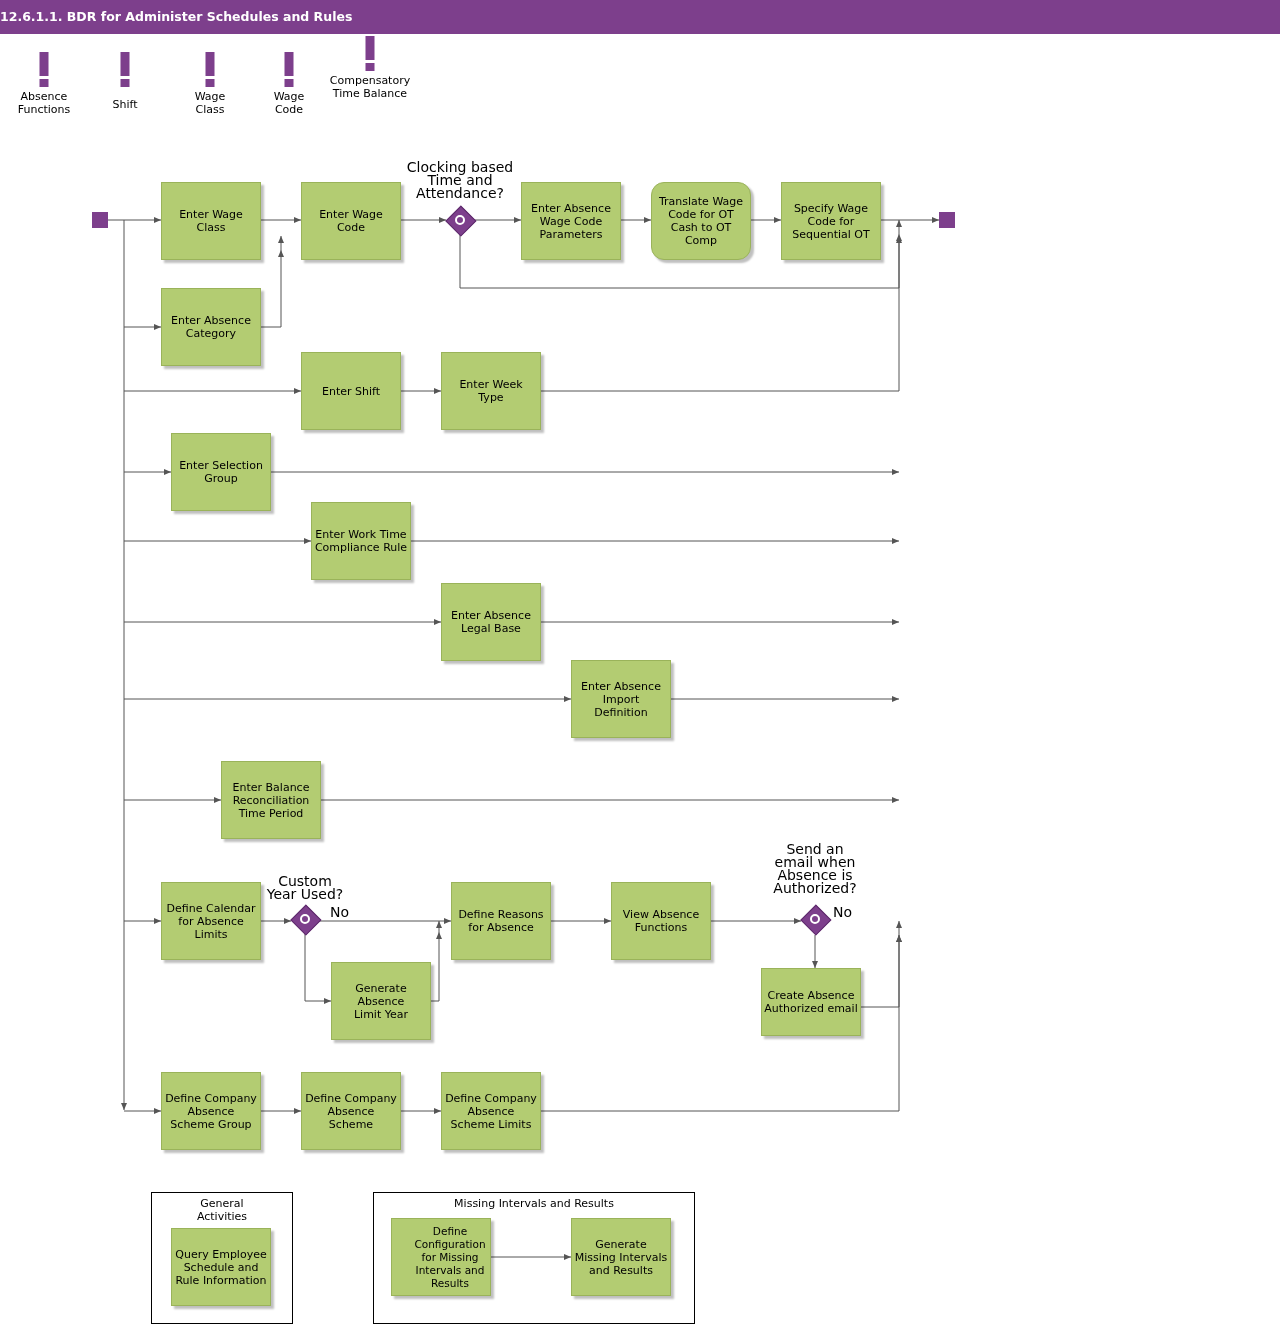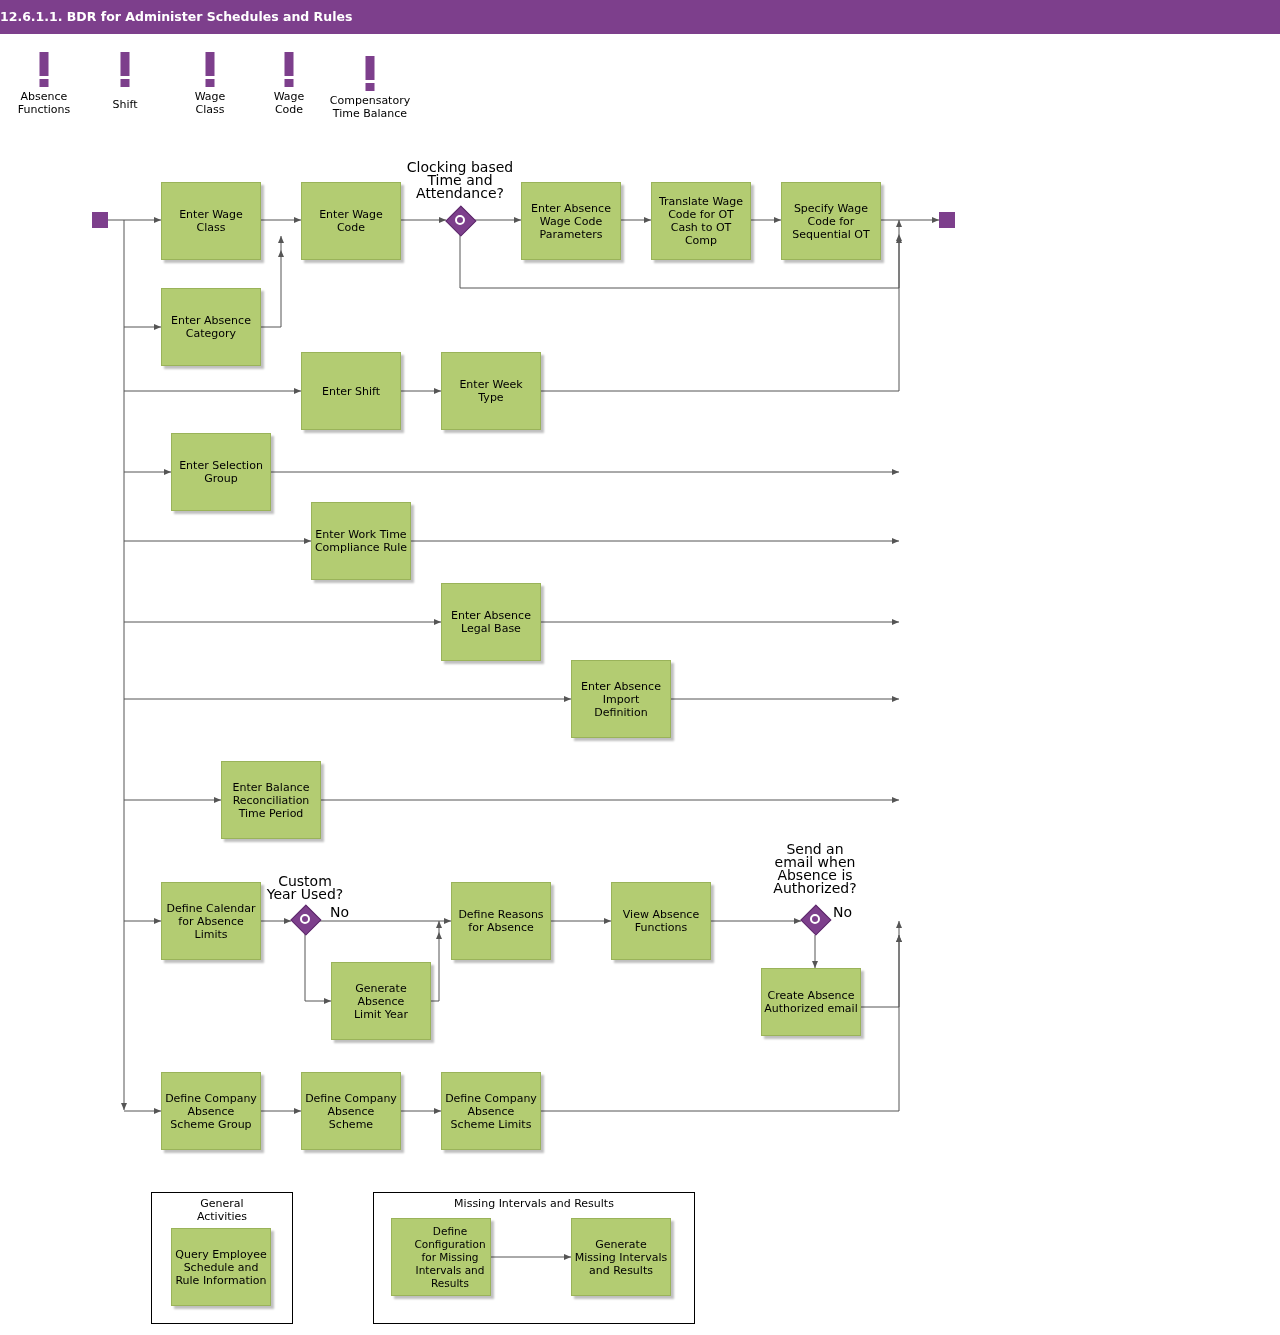--- a/index.html
+++ b/index.html
@@ -122,21 +122,21 @@
 <div class="store" style="left:170px;top:52px;width:80px;height:70px;">
   <div class="bar"></div>
   <div class="dot"></div>
   <div class="lbl" style="white-space:pre-line;">Wage Class</div>
 </div>
 <div class="store" style="left:249px;top:52px;width:80px;height:70px;">
   <div class="bar"></div>
   <div class="dot"></div>
   <div class="lbl" style="white-space:pre-line;">Wage Code</div>
 </div>
-<div class="store" style="left:325px;top:56px;width:90px;height:70px;">
+<div class="store" style="left:325px;top:36px;width:90px;height:70px;">
   <div class="bar"></div>
   <div class="dot"></div>
   <div class="lbl" style="white-space:pre-line;">Compensatory
 Time Balance</div>
 </div>
 
 <div class="evt" style="left:92px;top:212px;"></div>
 <div class="evt" style="left:939px;top:212px;"></div>
 
 <div class="gw" style="left:446px;top:206px;">
@@ -171,21 +171,21 @@
   </div>
 <div class="task" style="left:301px;top:182px;width:100px;height:78px;">
     <span style="white-space:pre-line;">Enter Wage
 Code</span>
   </div>
 <div class="task" style="left:521px;top:182px;width:100px;height:78px;">
     <span style="white-space:pre-line;">Enter Absence
 Wage Code
 Parameters</span>
   </div>
-<div class="task" style="left:651px;top:182px;width:100px;height:78px;">
+<div class="task" style="left:651px;top:182px;width:100px;height:78px;border-radius:13px;">
     <span style="white-space:pre-line;">Translate Wage
 Code for OT
 Cash to OT
 Comp</span>
   </div>
 <div class="task" style="left:781px;top:182px;width:100px;height:78px;">
     <span style="white-space:pre-line;">Specify Wage
 Code for
 Sequential OT</span>
   </div>

